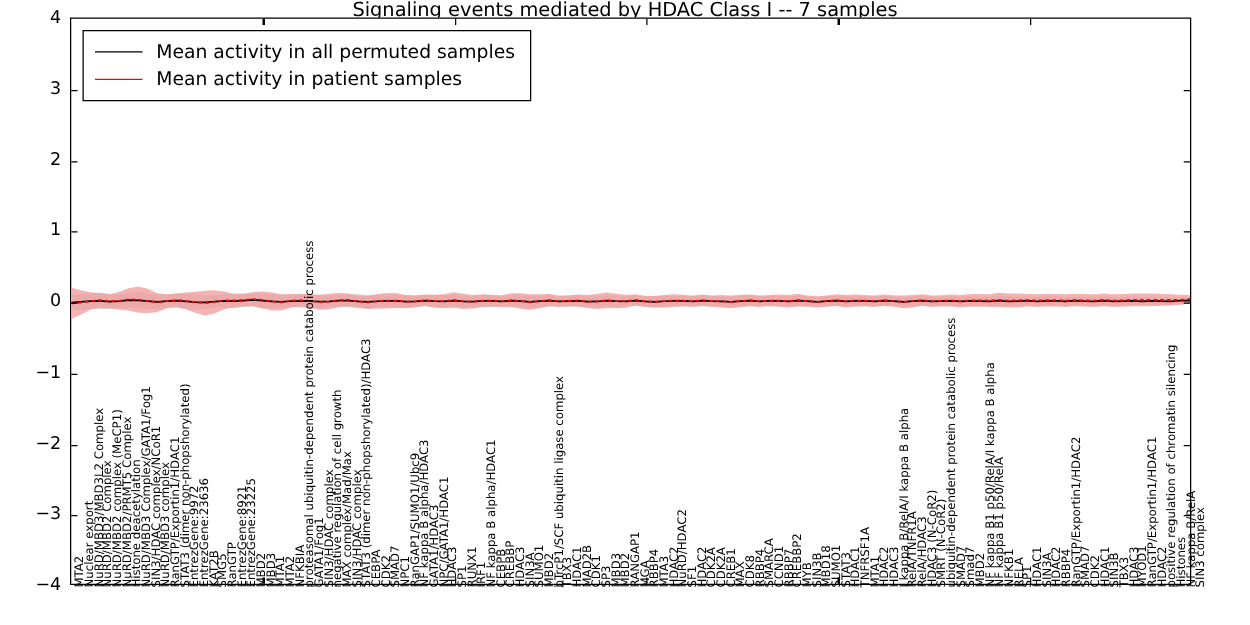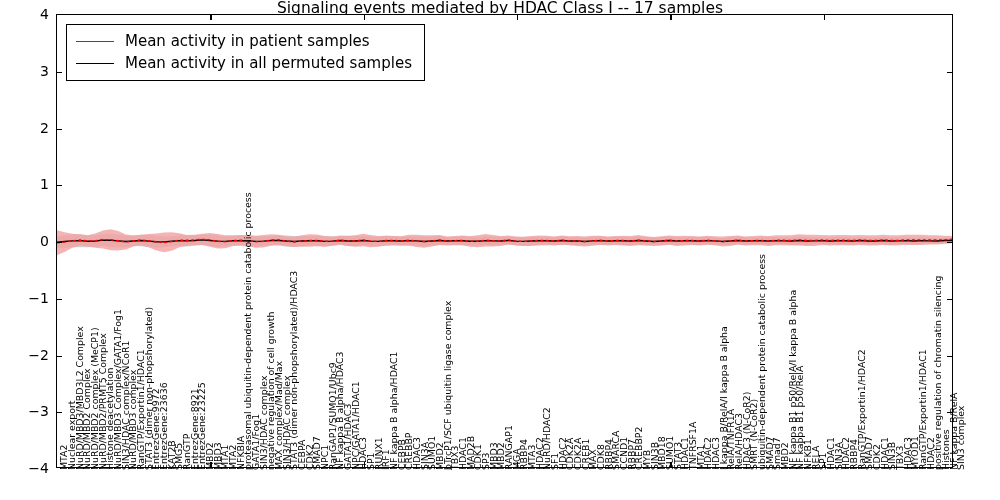--- a/index.html
+++ b/index.html
@@ -52,21 +52,21 @@
   .legrow{display:flex;align-items:center;height:22px;}
   .legline{display:inline-block;width:38px;height:0;border-top:1.6px solid #000;margin-right:11px;}
   .legline.red{border-top-color:#ff0000;}
   .legtext{font-size:15px;color:#000;white-space:nowrap;}
 </style>
 </head>
 <body>
 
 <div id="fig">
 
-  <div class="title">Signaling events mediated by HDAC Class I -- 17 samples</div>
+  <div class="title">Signaling events mediated by HDAC Class I -- 7 samples</div>
 
   <div class="plotbox">
     <svg id="svgplot" viewBox="0 0 897 454" preserveAspectRatio="none">
         <path d="M0.00 222.46 L7.67 221.27 L15.33 220.52 L23.00 219.97 L30.67 221.22 L38.33 221.31 L46.00 220.06 L53.67 219.62 L61.33 220.55 L69.00 221.81 L76.67 221.86 L84.33 220.76 L92.00 220.89 L99.67 221.70 L107.33 222.46 L115.00 222.15 L122.67 221.16 L130.33 221.18 L138.00 221.33 L145.67 220.79 L153.33 220.79 L161.00 221.50 L168.67 222.46 L176.33 222.05 L184.00 221.33 L191.67 221.33 L199.33 222.08 L207.00 222.46 L214.67 221.97 L222.33 221.34 L230.00 221.37 L237.67 221.89 L245.33 222.05 L253.00 222.24 L260.67 221.89 L268.33 222.23 L276.00 222.46 L283.67 222.01 L291.33 221.89 L299.00 221.89 L306.67 221.95 L314.33 222.58 L322.00 222.68 L329.67 221.66 L337.33 221.91 L345.00 222.81 L352.67 222.21 L360.33 222.36 L368.00 222.46 L375.67 222.45 L383.33 222.04 L391.00 223.03 L398.67 222.65 L406.33 222.14 L414.00 223.07 L421.67 223.23 L429.33 222.18 L437.00 222.37 L444.67 223.00 L452.33 222.49 L460.00 223.03 L467.67 222.88 L475.33 222.66 L483.00 222.77 L490.67 222.78 L498.33 223.03 L506.00 222.15 L513.67 222.88 L521.33 223.03 L529.00 223.55 L536.67 222.82 L544.33 222.21 L552.00 223.03 L559.67 222.75 L567.33 222.79 L575.00 223.03 L582.67 222.58 L590.33 222.97 L598.00 223.60 L605.67 222.97 L613.33 222.58 L621.00 223.20 L628.67 223.13 L636.33 222.75 L644.00 223.03 L651.67 222.62 L659.33 223.39 L667.00 224.12 L674.67 223.01 L682.33 222.53 L690.00 223.16 L697.67 223.41 L705.33 223.03 L713.00 223.03 L720.67 223.03 L728.33 223.45 L736.00 223.60 L743.67 222.52 L751.33 223.06 L759.00 223.51 L766.67 223.17 L774.33 223.60 L782.00 223.07 L789.67 223.10 L797.33 223.60 L805.00 223.16 L812.67 223.52 L820.33 223.60 L828.00 223.07 L835.67 223.60 L843.33 223.43 L851.00 223.25 L858.67 223.60 L866.33 223.26 L874.00 223.81 L881.67 224.16 L889.33 223.65 L897.00 223.60 L897.00 229.27 L889.33 229.33 L881.67 229.84 L874.00 229.84 L866.33 230.07 L858.67 230.41 L851.00 230.06 L843.33 230.24 L835.67 230.41 L828.00 229.88 L820.33 230.41 L812.67 230.33 L805.00 229.97 L797.33 230.41 L789.67 230.41 L782.00 230.41 L774.33 230.41 L766.67 229.98 L759.00 230.32 L751.33 230.94 L743.67 230.41 L736.00 230.41 L728.33 230.26 L720.67 230.24 L713.00 230.97 L705.33 230.33 L697.67 230.22 L690.00 230.84 L682.33 230.48 L674.67 230.96 L667.00 230.93 L659.33 230.41 L651.67 230.57 L644.00 230.97 L636.33 230.70 L628.67 230.41 L621.00 230.80 L613.33 230.52 L605.67 230.91 L598.00 231.54 L590.33 230.91 L582.67 230.52 L575.00 230.97 L567.33 230.74 L559.67 230.70 L552.00 230.97 L544.33 230.97 L536.67 230.97 L529.00 231.50 L521.33 230.97 L513.67 230.97 L506.00 230.97 L498.33 230.97 L490.67 230.73 L483.00 230.71 L475.33 231.34 L467.67 231.96 L460.00 231.15 L452.33 230.43 L444.67 231.00 L437.00 231.45 L429.33 230.97 L421.67 231.18 L414.00 231.54 L406.33 231.22 L398.67 230.97 L391.00 230.97 L383.33 230.97 L375.67 231.53 L368.00 232.59 L360.33 231.44 L352.67 230.97 L345.00 231.19 L337.33 231.54 L329.67 231.87 L322.00 232.11 L314.33 231.66 L306.67 231.03 L299.00 232.11 L291.33 231.99 L283.67 231.09 L276.00 231.89 L268.33 232.44 L260.67 231.53 L253.00 231.32 L245.33 231.95 L237.67 233.04 L230.00 232.72 L222.33 231.53 L214.67 231.05 L207.00 231.80 L199.33 232.68 L191.67 232.68 L184.00 232.06 L176.33 231.54 L168.67 232.38 L161.00 232.68 L153.33 232.14 L145.67 231.00 L138.00 231.71 L130.33 232.53 L122.67 232.11 L115.00 232.37 L107.33 233.32 L99.67 233.81 L92.00 233.37 L84.33 232.25 L76.67 232.11 L69.00 233.24 L61.33 233.24 L53.67 232.92 L46.00 232.11 L38.33 232.66 L30.67 233.24 L23.00 233.24 L15.33 233.24 L7.67 233.75 L0.00 233.81 Z" fill="#c8c8c8" fill-opacity="0.85" stroke="none"></path>
         <path d="M0.00 216.22 L7.67 218.09 L15.33 219.74 L23.00 220.54 L30.67 221.33 L38.33 219.58 L46.00 216.52 L53.67 215.24 L61.33 216.95 L69.00 220.50 L76.67 221.31 L84.33 220.68 L92.00 220.06 L99.67 219.43 L107.33 218.56 L115.00 218.23 L122.67 219.22 L130.33 220.89 L138.00 220.84 L145.67 219.68 L153.33 219.08 L161.00 219.88 L168.67 221.33 L176.33 221.12 L184.00 221.02 L191.67 221.33 L199.33 221.70 L207.00 221.02 L214.67 220.26 L222.33 220.74 L230.00 222.50 L237.67 222.72 L245.33 221.16 L253.00 220.32 L260.67 220.45 L268.33 221.99 L276.00 222.46 L283.67 221.56 L291.33 221.83 L299.00 221.33 L306.67 219.74 L314.33 220.99 L322.00 221.89 L329.67 221.66 L337.33 221.91 L345.00 222.11 L352.67 220.67 L360.33 220.66 L368.00 221.28 L375.67 221.31 L383.33 220.98 L391.00 222.46 L398.67 222.08 L406.33 221.57 L414.00 221.89 L421.67 221.16 L429.33 219.91 L437.00 221.06 L444.67 221.86 L452.33 221.38 L460.00 222.55 L467.67 222.74 L475.33 221.89 L483.00 221.37 L490.67 221.72 L498.33 222.46 L506.00 221.59 L513.67 222.31 L521.33 221.91 L529.00 222.42 L536.67 221.79 L544.33 221.65 L552.00 222.46 L559.67 221.91 L567.33 221.66 L575.00 221.89 L582.67 220.99 L590.33 222.29 L598.00 223.03 L605.67 222.34 L613.33 221.44 L621.00 221.89 L628.67 221.66 L636.33 221.91 L644.00 222.46 L651.67 221.65 L659.33 222.26 L667.00 222.46 L674.67 221.88 L682.33 221.47 L690.00 222.46 L697.67 222.08 L705.33 221.57 L713.00 221.89 L720.67 221.16 L728.33 221.18 L736.00 221.33 L743.67 220.25 L751.33 220.76 L759.00 220.76 L766.67 220.90 L774.33 221.33 L782.00 221.06 L789.67 221.08 L797.33 221.33 L805.00 220.89 L812.67 221.25 L820.33 221.33 L828.00 220.80 L835.67 221.33 L843.33 221.16 L851.00 220.76 L858.67 220.76 L866.33 220.76 L874.00 221.15 L881.67 221.33 L889.33 221.83 L897.00 221.89 L897.00 228.70 L889.33 229.90 L881.67 230.41 L874.00 230.58 L866.33 230.97 L858.67 230.97 L851.00 230.97 L843.33 231.38 L835.67 231.54 L828.00 231.02 L820.33 231.54 L812.67 231.47 L805.00 231.10 L797.33 231.54 L789.67 231.29 L782.00 231.28 L774.33 231.54 L766.67 231.12 L759.00 231.93 L751.33 232.11 L743.67 231.54 L736.00 231.54 L728.33 231.39 L720.67 231.38 L713.00 232.11 L705.33 231.15 L697.67 231.16 L690.00 231.54 L682.33 230.55 L674.67 232.06 L667.00 232.59 L659.33 231.34 L651.67 230.73 L644.00 231.54 L636.33 230.99 L628.67 231.41 L621.00 232.11 L613.33 230.75 L605.67 231.42 L598.00 232.11 L590.33 231.48 L582.67 231.21 L575.00 232.11 L567.33 231.41 L559.67 230.99 L552.00 231.54 L544.33 230.73 L536.67 231.80 L529.00 232.63 L521.33 232.09 L513.67 231.39 L506.00 230.67 L498.33 231.54 L490.67 231.29 L483.00 231.58 L475.33 232.11 L467.67 232.11 L460.00 231.63 L452.33 230.46 L444.67 232.14 L437.00 232.59 L429.33 232.40 L421.67 233.24 L414.00 232.72 L406.33 231.15 L398.67 231.16 L391.00 231.54 L383.33 231.05 L375.67 232.63 L368.00 233.77 L360.33 232.94 L352.67 231.70 L345.00 231.89 L337.33 230.99 L329.67 231.41 L322.00 232.89 L314.33 233.24 L306.67 232.22 L299.00 232.68 L291.33 231.93 L283.67 230.64 L276.00 231.89 L268.33 232.68 L260.67 232.38 L253.00 232.81 L245.33 232.84 L237.67 233.14 L230.00 231.67 L222.33 230.99 L214.67 231.76 L207.00 233.50 L199.33 233.81 L191.67 232.18 L184.00 231.23 L176.33 232.06 L168.67 234.36 L161.00 234.46 L153.33 232.76 L145.67 230.97 L138.00 231.06 L130.33 231.69 L122.67 233.33 L115.00 236.82 L107.33 238.35 L99.67 236.46 L92.00 233.33 L84.33 231.19 L76.67 232.63 L69.00 235.60 L61.33 236.65 L53.67 236.17 L46.00 234.51 L38.33 233.81 L30.67 232.47 L23.00 231.54 L15.33 233.80 L7.67 237.94 L0.00 241.19 Z" fill="#f4a0a0" fill-opacity="0.80" stroke="none"></path>
         <path d="M0.00 228.13 L7.67 227.51 L15.33 226.88 L23.00 226.61 L30.67 227.23 L38.33 226.99 L46.00 226.08 L53.67 226.27 L61.33 226.90 L69.00 227.52 L76.67 226.99 L84.33 226.51 L92.00 227.13 L99.67 227.76 L107.33 227.89 L115.00 227.26 L122.67 226.64 L130.33 226.85 L138.00 226.52 L145.67 225.89 L153.33 226.46 L161.00 227.09 L168.67 227.42 L176.33 226.80 L184.00 226.69 L191.67 227.00 L199.33 227.38 L207.00 227.13 L214.67 226.51 L222.33 226.43 L230.00 227.04 L237.67 227.47 L245.33 227.00 L253.00 226.78 L260.67 226.71 L268.33 227.33 L276.00 227.17 L283.67 226.55 L291.33 226.94 L299.00 227.00 L306.67 226.49 L314.33 227.12 L322.00 227.39 L329.67 226.77 L337.33 226.72 L345.00 227.00 L352.67 226.59 L360.33 226.90 L368.00 227.52 L375.67 226.99 L383.33 226.51 L391.00 227.00 L398.67 226.81 L406.33 226.68 L414.00 227.31 L421.67 227.20 L429.33 226.58 L437.00 226.91 L444.67 227.00 L452.33 226.46 L460.00 227.09 L467.67 227.42 L475.33 227.00 L483.00 226.74 L490.67 226.75 L498.33 227.00 L506.00 226.56 L513.67 226.93 L521.33 227.00 L529.00 227.52 L536.67 226.90 L544.33 226.59 L552.00 227.00 L559.67 226.72 L567.33 226.77 L575.00 227.00 L582.67 226.55 L590.33 226.94 L598.00 227.57 L605.67 226.94 L613.33 226.55 L621.00 227.00 L628.67 226.77 L636.33 226.72 L644.00 227.00 L651.67 226.59 L659.33 226.90 L667.00 227.52 L674.67 226.99 L682.33 226.51 L690.00 227.00 L697.67 226.81 L705.33 226.68 L713.00 227.00 L720.67 226.64 L728.33 226.85 L736.00 227.00 L743.67 226.46 L751.33 227.00 L759.00 226.91 L766.67 226.58 L774.33 227.00 L782.00 226.74 L789.67 226.75 L797.33 227.00 L805.00 226.56 L812.67 226.93 L820.33 227.00 L828.00 226.48 L835.67 227.00 L843.33 226.84 L851.00 226.65 L858.67 227.00 L866.33 226.67 L874.00 226.83 L881.67 227.00 L889.33 226.49 L897.00 226.43" fill="none" stroke="#000000" stroke-width="1.4" vector-effect="non-scaling-stroke"></path>
         <path d="M0.00 228.70 L7.67 228.02 L15.33 226.77 L23.00 226.04 L30.67 226.90 L38.33 226.69 L46.00 225.52 L53.67 225.70 L61.33 226.80 L69.00 228.05 L76.67 226.97 L84.33 225.94 L92.00 226.69 L99.67 227.95 L107.33 228.46 L115.00 227.52 L122.67 226.27 L130.33 226.29 L138.00 225.95 L145.67 225.33 L153.33 225.92 L161.00 227.17 L168.67 227.84 L176.33 226.59 L184.00 226.13 L191.67 226.75 L199.33 227.76 L207.00 227.26 L214.67 226.01 L222.33 225.87 L230.00 227.09 L237.67 227.93 L245.33 227.00 L253.00 226.56 L260.67 226.42 L268.33 227.33 L276.00 227.17 L283.67 226.10 L291.33 226.88 L299.00 227.00 L306.67 225.98 L314.33 227.12 L322.00 227.39 L329.67 226.53 L337.33 226.45 L345.00 227.00 L352.67 226.19 L360.33 226.80 L368.00 227.52 L375.67 226.97 L383.33 226.01 L391.00 227.00 L398.67 226.62 L406.33 226.36 L414.00 227.31 L421.67 227.20 L429.33 226.16 L437.00 226.83 L444.67 227.00 L452.33 225.92 L460.00 227.09 L467.67 227.42 L475.33 227.00 L483.00 226.48 L490.67 226.51 L498.33 227.00 L506.00 226.13 L513.67 226.85 L521.33 227.00 L529.00 227.52 L536.67 226.80 L544.33 226.19 L552.00 227.00 L559.67 226.45 L567.33 226.53 L575.00 227.00 L582.67 226.10 L590.33 226.88 L598.00 227.57 L605.67 226.88 L613.33 226.10 L621.00 227.00 L628.67 226.53 L636.33 226.45 L644.00 227.00 L651.67 226.19 L659.33 226.80 L667.00 227.52 L674.67 226.97 L682.33 226.01 L690.00 227.00 L697.67 226.62 L705.33 226.36 L713.00 227.00 L720.67 226.27 L728.33 226.29 L736.00 226.43 L743.67 225.89 L751.33 226.43 L759.00 226.35 L766.67 226.01 L774.33 226.43 L782.00 226.17 L789.67 226.19 L797.33 226.43 L805.00 226.00 L812.67 226.36 L820.33 226.43 L828.00 225.91 L835.67 226.43 L843.33 226.27 L851.00 225.87 L858.67 225.87 L866.33 225.87 L874.00 225.87 L881.67 225.87 L889.33 225.87 L897.00 225.30" fill="none" stroke="#ff0000" stroke-width="1.4" vector-effect="non-scaling-stroke" stroke-dasharray="3,2.4"></path>
       </svg>
   <div class="ytickmark" style="top: 397.25px;"></div>
       <div class="ytickmarkR" style="top: 397.25px;"></div>
@@ -224,22 +224,22 @@
       <div class="xtl" style="left: 861.867px;">RanGTP/Exportin1/HDAC1</div>
       <div class="xtl" style="left: 869.533px;">HDAC2</div>
       <div class="xtl" style="left: 877.2px;">positive regulation of chromatin silencing</div>
       <div class="xtl" style="left: 884.867px;">Histones</div>
       <div class="xtl" style="left: 892.533px;">NF kappa B/RelA</div>
       <div class="xtl" style="left: 900.2px;">SIN3 complex</div>
     </div>
 
   <div class="legend">
     <div class="legrow">
+      <span class="legline"></span>
+      <span class="legtext">Mean activity in all permuted samples</span>
+    </div>
+    <div class="legrow">
       <span class="legline red"></span>
       <span class="legtext">Mean activity in patient samples</span>
     </div>
-    <div class="legrow">
-      <span class="legline"></span>
-      <span class="legtext">Mean activity in all permuted samples</span>
-    </div>
   </div>
 
 </div>
 
 </body></html>

